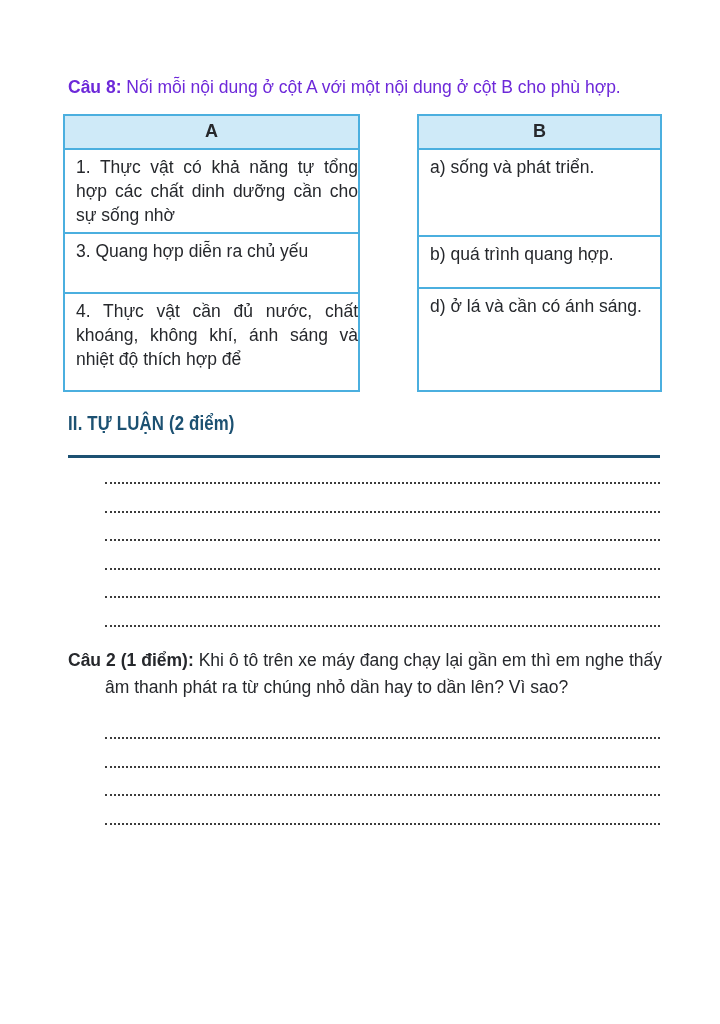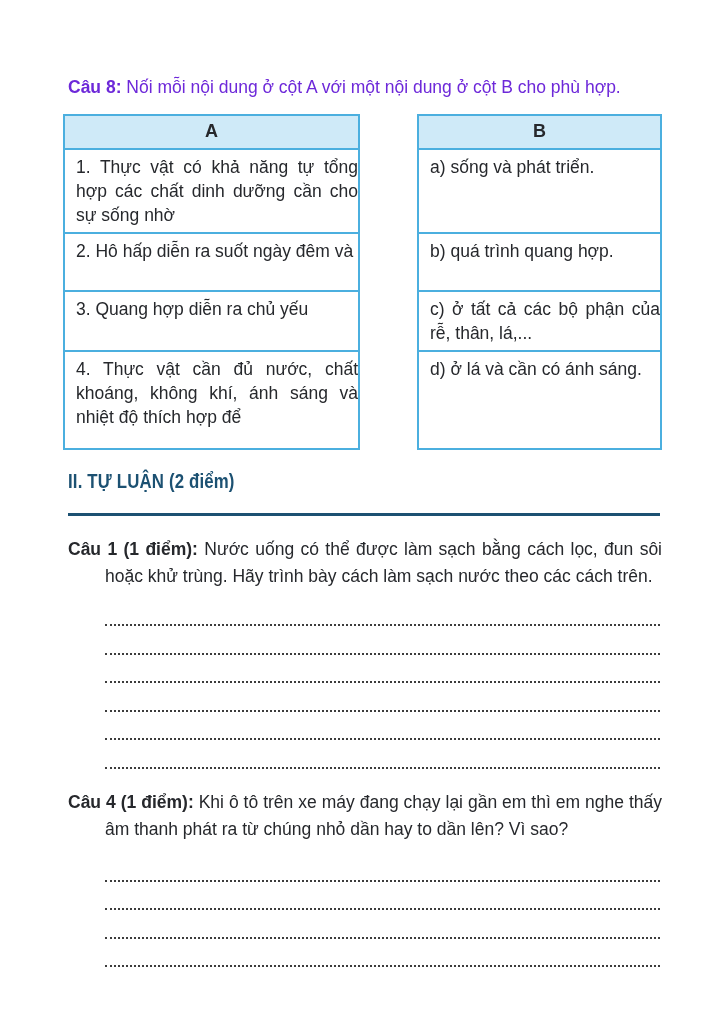--- a/index.html
+++ b/index.html
@@ -45,21 +45,21 @@
     font-size: 18px;
     text-align: center;
     color: #26282c;
   }
   table.match td {
     vertical-align: top;
     text-align: justify;
     padding: 5px 0 4px 11px;
   }
   tr.r1 td { height: 84px; }
-  tr.r2 td { height: 58px; }
+  tr.r2 td { height: 50px; }
   tr.r3 td { height: 60px; margin-top: 28px; }
   tr.r4 td { height: 98px; }
 
   
   .section-heading {
     margin: 20px 60px 0 68px;
     border-bottom: 3px solid #1c5172;
     padding-bottom: 20px;
   }
   .section-heading .txt {
@@ -107,23 +107,20 @@
     <table class="match col-a">
       <thead>
         <tr>
           <th>A</th>
         </tr>
       </thead>
       <tbody>
         <tr class="r1">
             <td>1. Thực vật có khả năng tự tổng hợp các chất dinh dưỡng cần cho sự sống nhờ</td>
           </tr>
-        <tr class="r2">
-            <td>2. Hô hấp diễn ra suốt ngày đêm và</td>
-          </tr>
         <tr class="r3">
             <td>3. Quang hợp diễn ra chủ yếu</td>
           </tr>
         <tr class="r4">
             <td>4. Thực vật cần đủ nước, chất khoáng, không khí, ánh sáng và nhiệt độ thích hợp để</td>
           </tr>
       </tbody>
     </table>
 
     <table class="match col-b">
@@ -132,47 +129,43 @@
           <th>B</th>
         </tr>
       </thead>
       <tbody>
         <tr class="r1">
             <td>a) sống và phát triển.</td>
           </tr>
         <tr class="r2">
             <td>b) quá trình quang hợp.</td>
           </tr>
-        <tr class="r3">
-            <td>c) ở tất cả các bộ phận của rễ, thân, lá,...</td>
-          </tr>
         <tr class="r4">
             <td>d) ở lá và cần có ánh sáng.</td>
           </tr>
       </tbody>
     </table>
 
   </div>
 
   <div class="section-heading">
     <span class="txt">II. TỰ LUẬN (2 điểm)</span>
   </div>
 
-  <p class="essay-q"><b>Câu 1 (1 điểm):</b><span> Nước uống có thể được làm sạch bằng cách lọc, đun sôi hoặc khử trùng. Hãy trình bày cách làm sạch nước theo các cách trên.</span></p>
 
   <div class="answer-lines first">
       <div class="dotline"></div>
       <div class="dotline"></div>
       <div class="dotline"></div>
       <div class="dotline"></div>
       <div class="dotline"></div>
       <div class="dotline"></div>
     </div>
 
-  <p class="essay-q"><b>Câu 4 (1 điểm):</b><span> Khi ô tô trên xe máy đang chạy lại gần em thì em nghe thấy âm thanh phát ra từ chúng nhỏ dần hay to dần lên? Vì sao?</span></p>
+  <p class="essay-q"><b>Câu 2 (1 điểm):</b><span> Khi ô tô trên xe máy đang chạy lại gần em thì em nghe thấy âm thanh phát ra từ chúng nhỏ dần hay to dần lên? Vì sao?</span></p>
 
   <div class="answer-lines">
       <div class="dotline"></div>
       <div class="dotline"></div>
       <div class="dotline"></div>
       <div class="dotline"></div>
     </div>
 
 </div>
 

